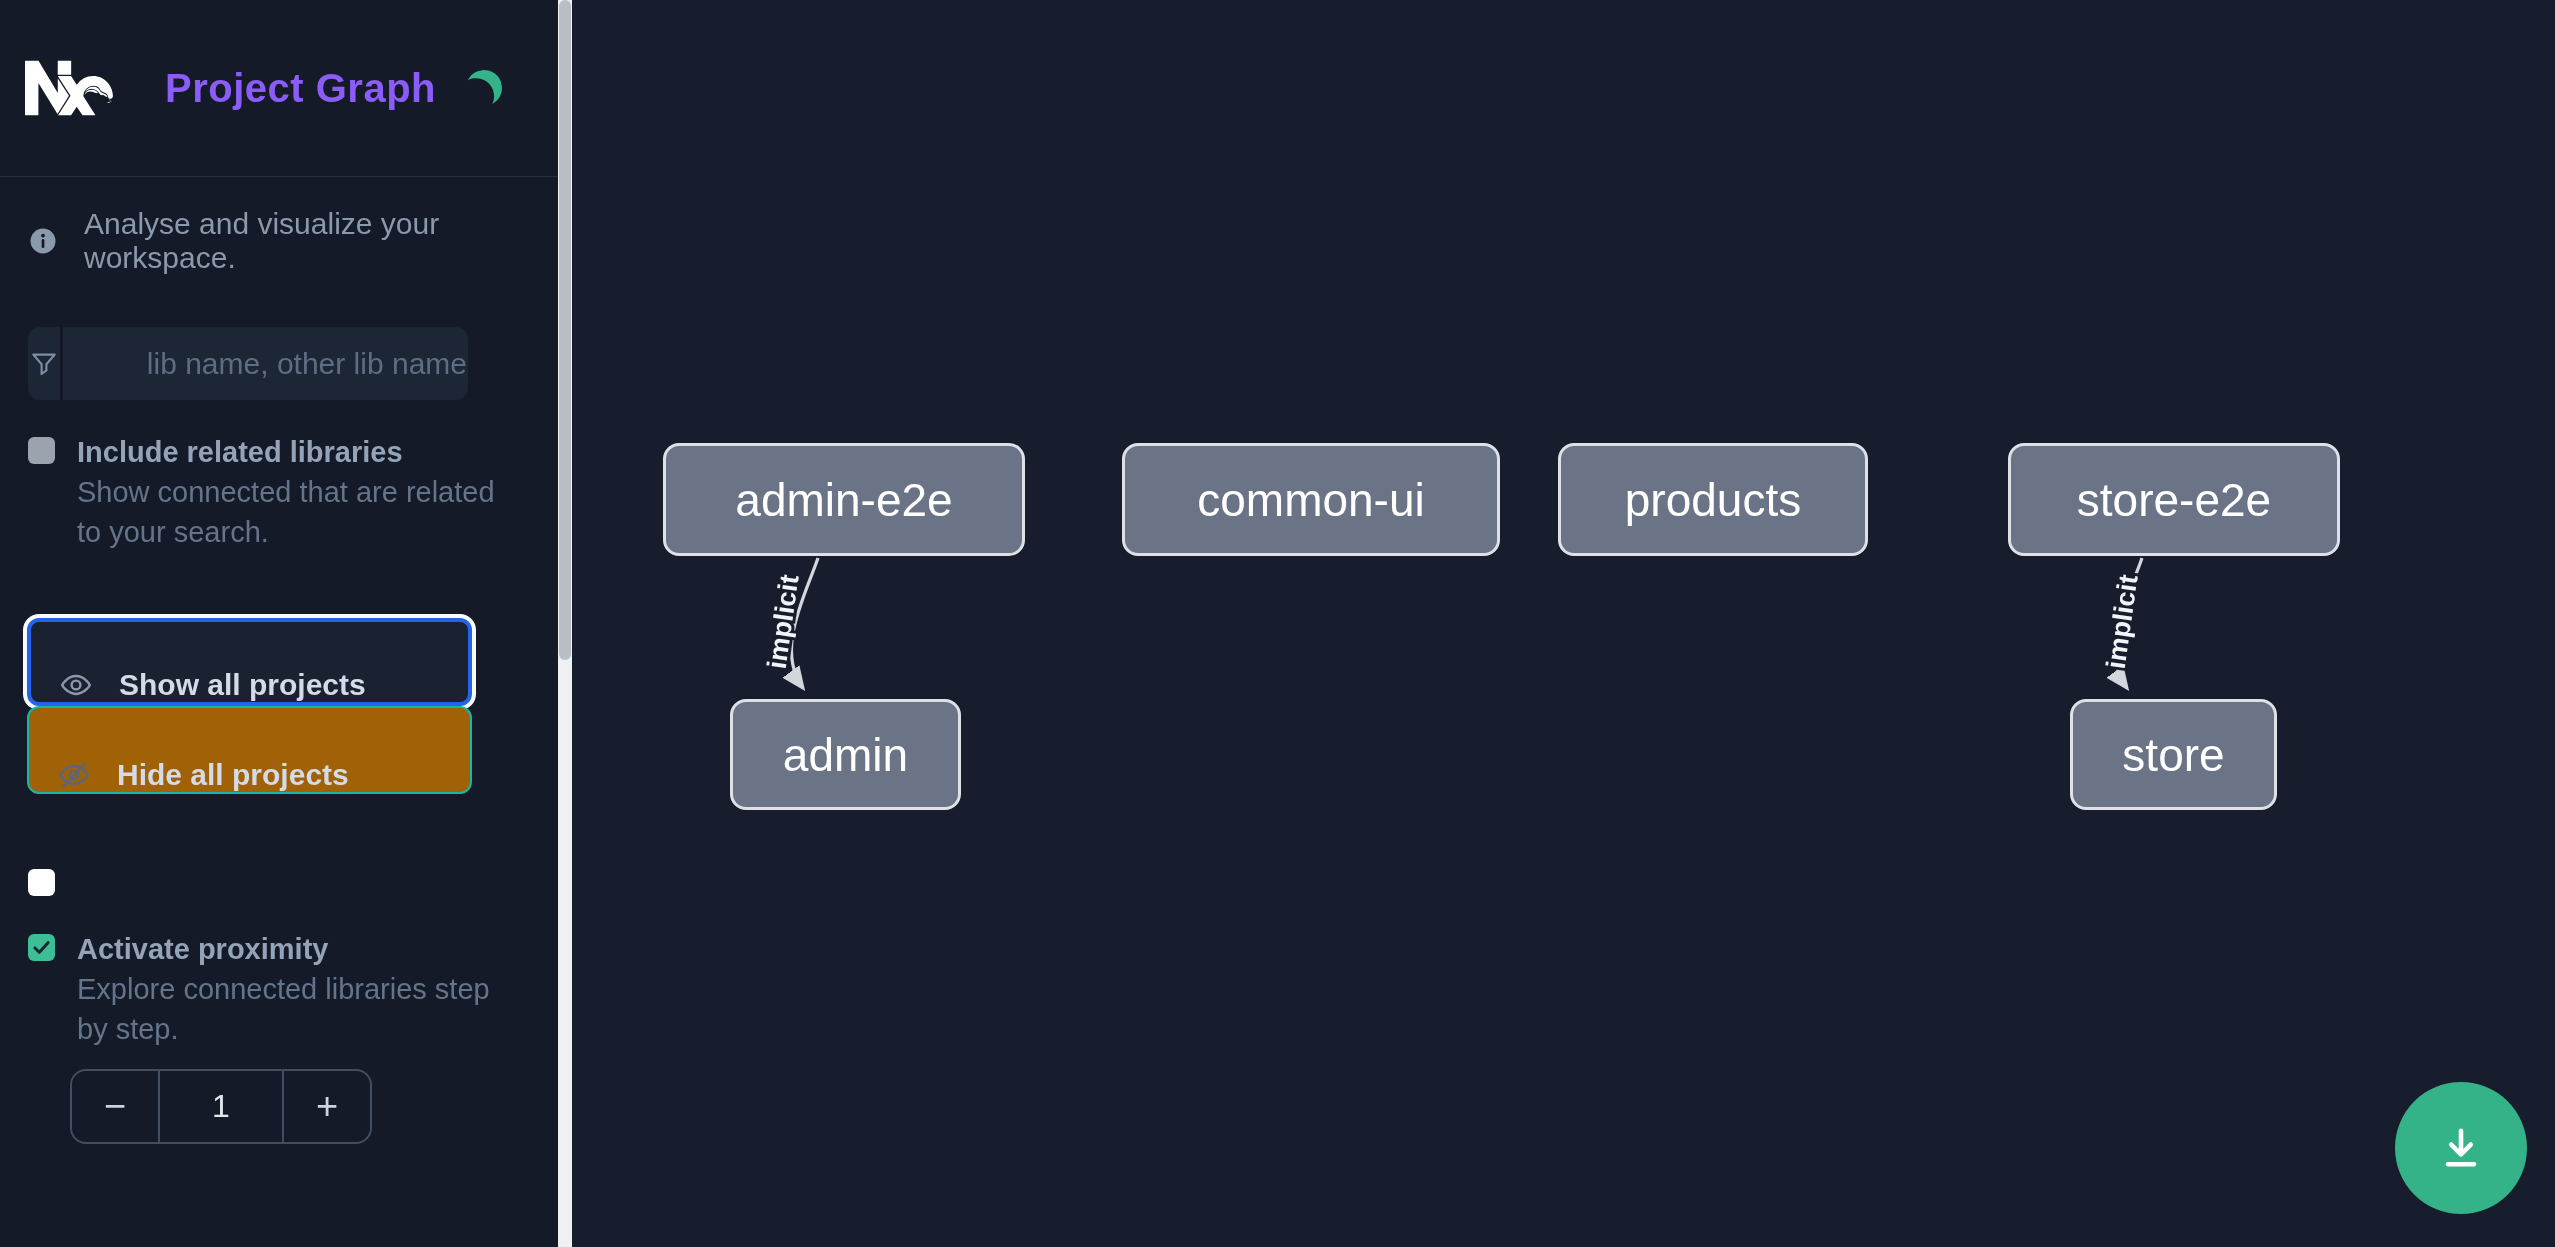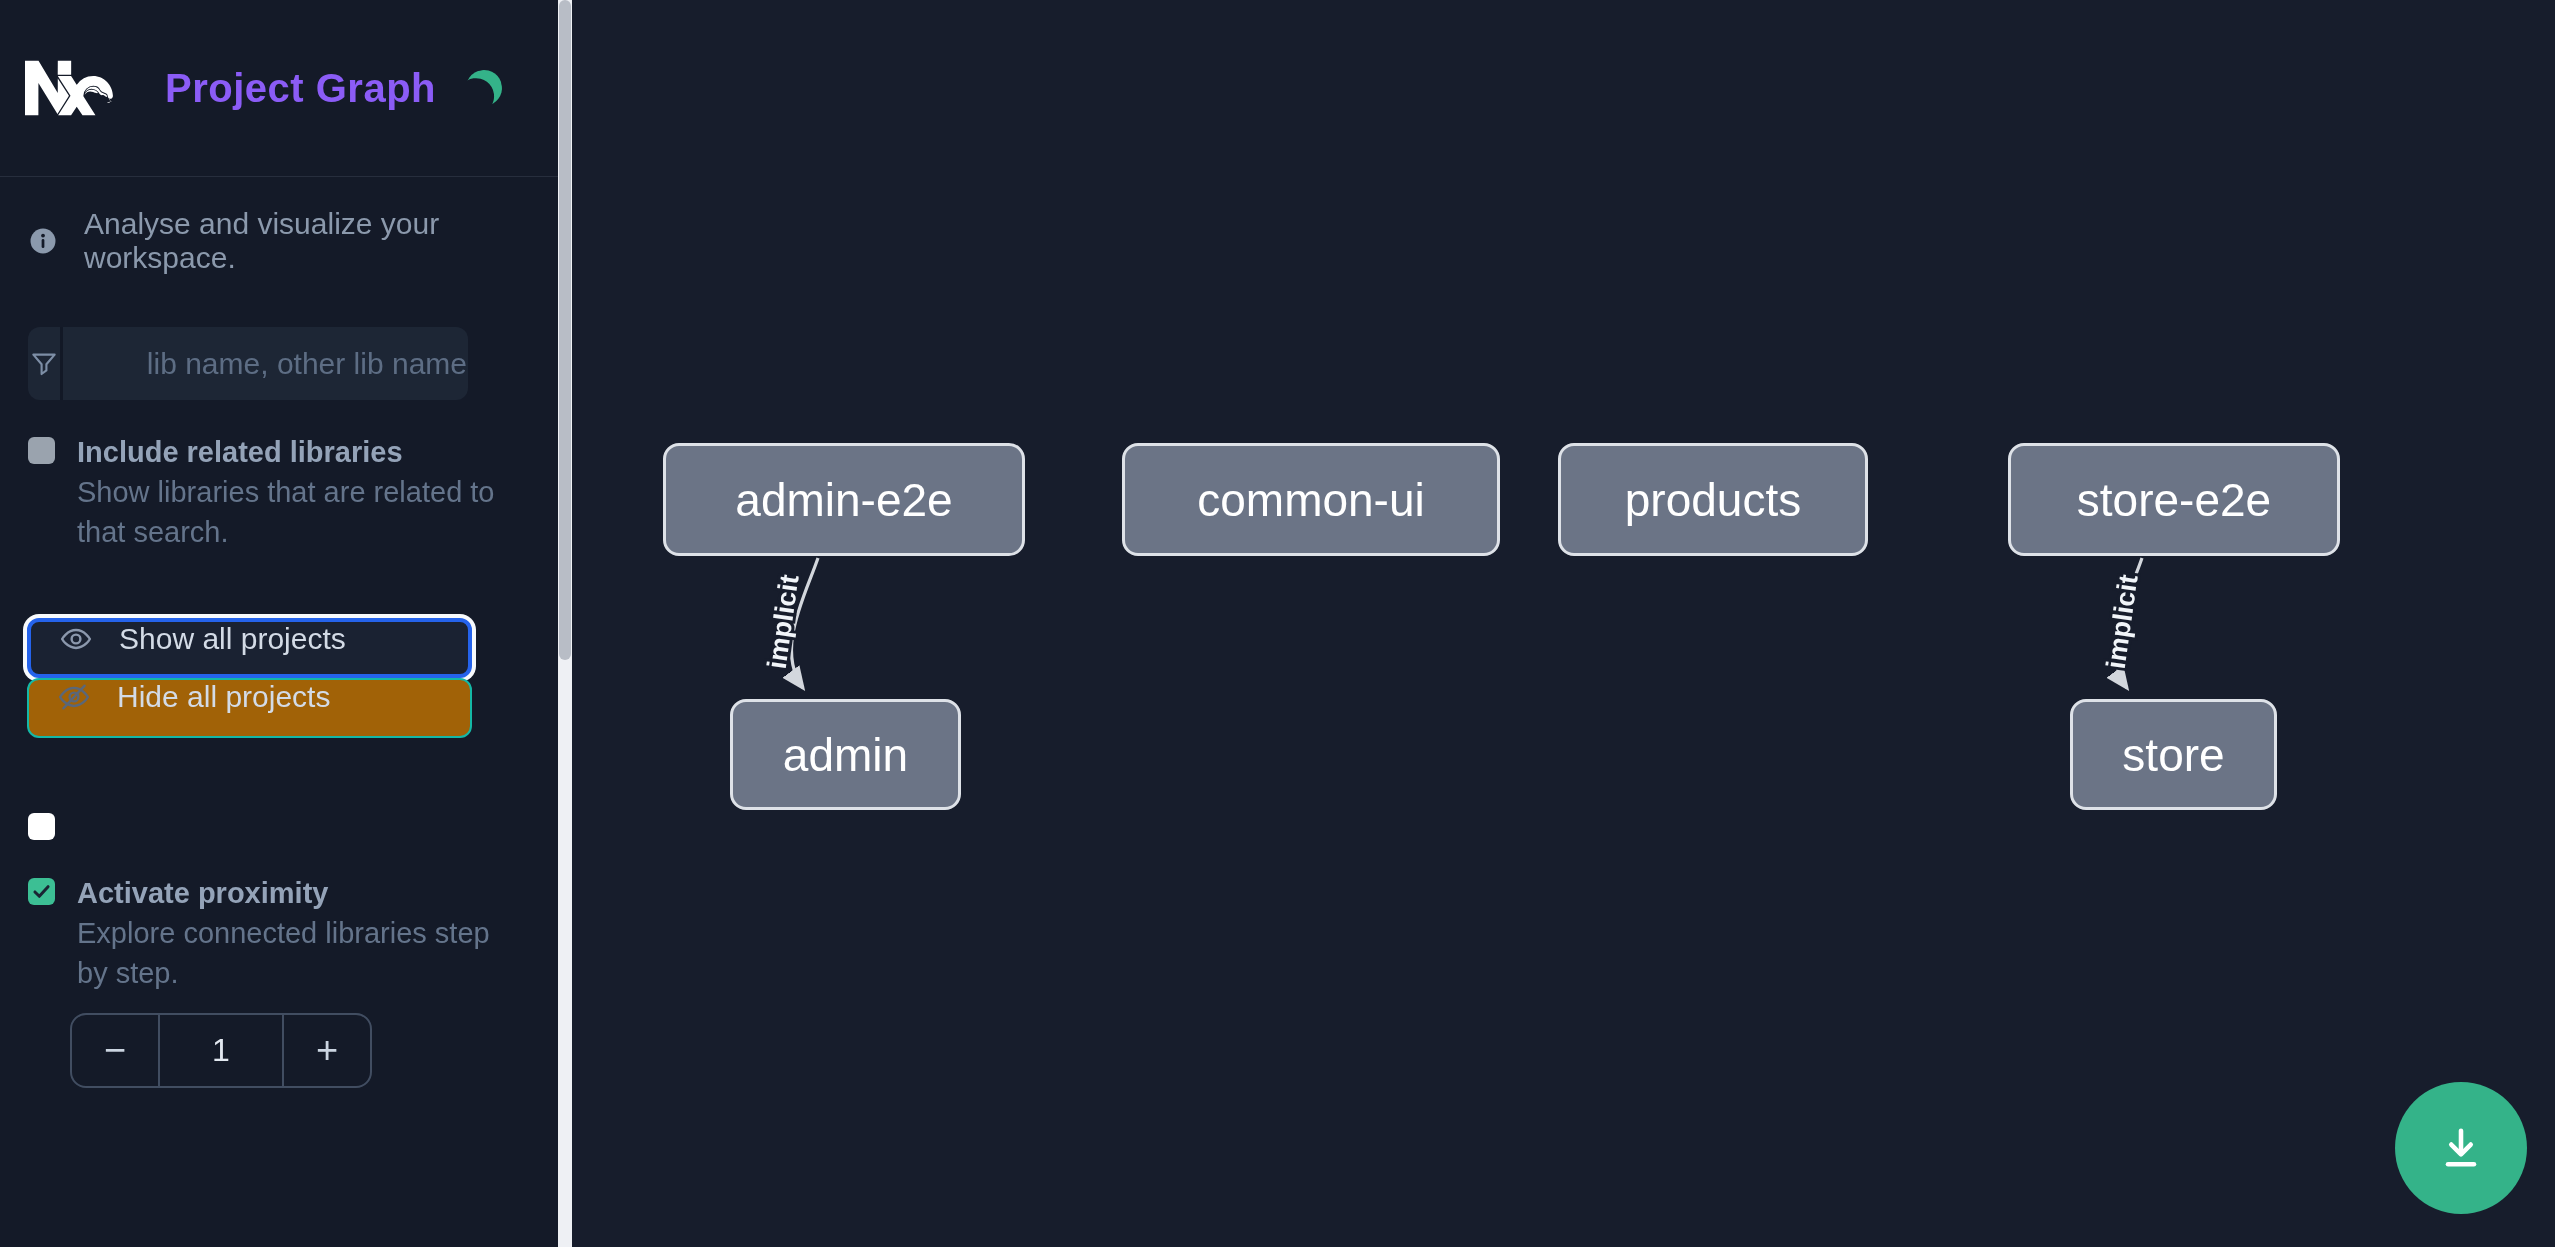--- a/index.html
+++ b/index.html
@@ -57,24 +57,24 @@
     flex:0 0 auto; width:27px; height:27px; border-radius:6px; margin-top:5px;
     cursor:pointer;
   }
   .box.gray  { background:#9aa3ae; }
   .box.white { background:#ffffff; }
   .box.green { background:#3cbf94; display:flex; align-items:center; justify-content:center; }
   .option-label { font-size:29px; font-weight:600; color:#94a3b8; line-height:40px; cursor:pointer; }
   .option-desc  { font-size:29px; font-weight:400; color:#64748b; line-height:40px; max-width:430px; }
 
   .sb-btn {
-    margin-left:27px; width:445px; height:60px; border-radius:12px;
-    display:flex; align-items:flex-start; gap:26px; padding-left:28px;
-    font-family:"Liberation Sans", sans-serif;
-    font-size:30px; font-weight:400; color:#d3dbe6;
+    margin-left:27px; width:445px; height:88px; border-radius:12px;
+    display:flex; align-items:flex-end; gap:26px; padding-left:28px;
+    font-family:"Liberation Sans", sans-serif;
+    font-size:30px; font-weight:700; color:#d3dbe6;
     cursor:pointer;
   }
   .sb-btn.focused {
     margin-top:66px;
     background:#1a2232; border:4px solid #2563eb;
     box-shadow:0 0 0 4px #f8fafc;
   }
   .sb-btn.plain {
     background:#a16207; border:2px solid #14b8a6;
   }
@@ -156,21 +156,21 @@
         <path d="M4 5h16l-6.2 7.2v4.6l-3.6 2.7v-7.3L4 5z"></path>
       </svg>
     </span>
     <input type="text" placeholder="lib name, other lib name" style="">
   </div>
 
   <div class="option" style="margin-top:32px;">
     <span class="box gray"></span>
     <div>
       <div class="option-label">Include related libraries</div>
-      <div class="option-desc">Show libraries that are related to that search.</div>
+      <div class="option-desc">Show connected that are related to your search.</div>
     </div>
   </div>
 
   <button class="sb-btn focused">
     <svg width="34" height="34" viewBox="0 0 24 24" fill="none" stroke="#8b98ad" stroke-width="1.7" stroke-linecap="round" stroke-linejoin="round">
       <path d="M2.2 12s3.4-6.3 9.8-6.3S21.8 12 21.8 12s-3.4 6.3-9.8 6.3S2.2 12 2.2 12z"></path>
       <circle cx="12" cy="12" r="3.1"></circle>
     </svg>
     <span>Show all projects</span>
   </button>

